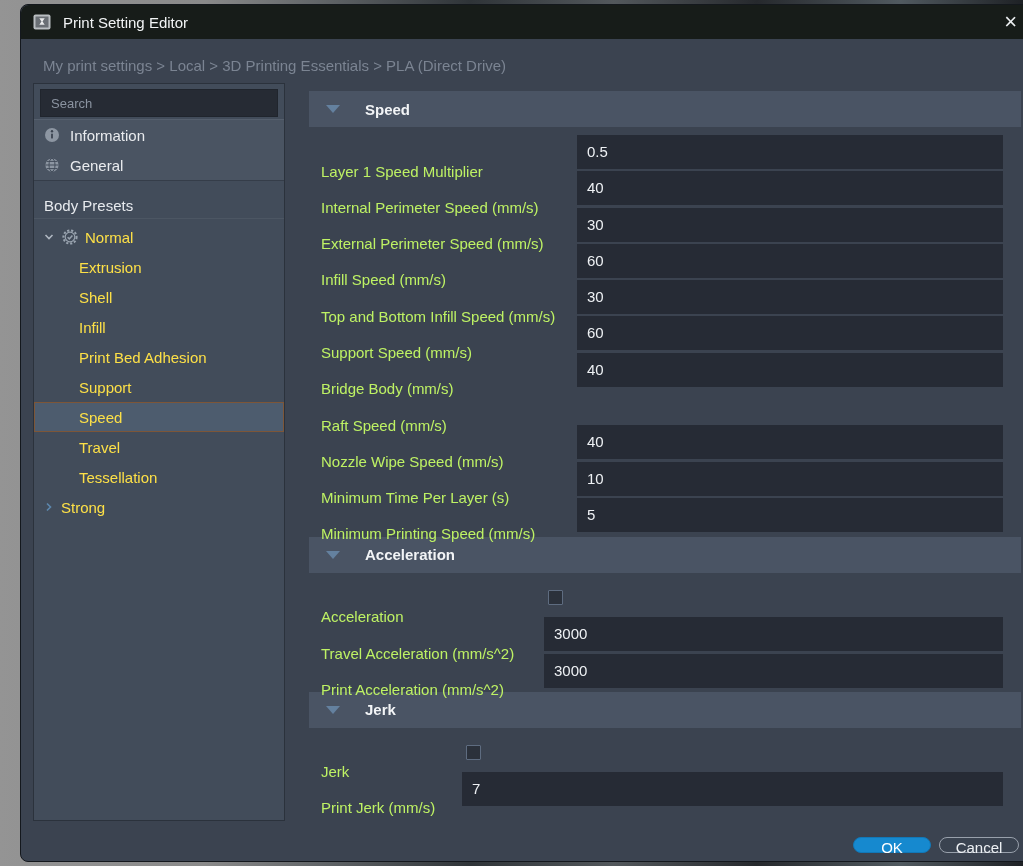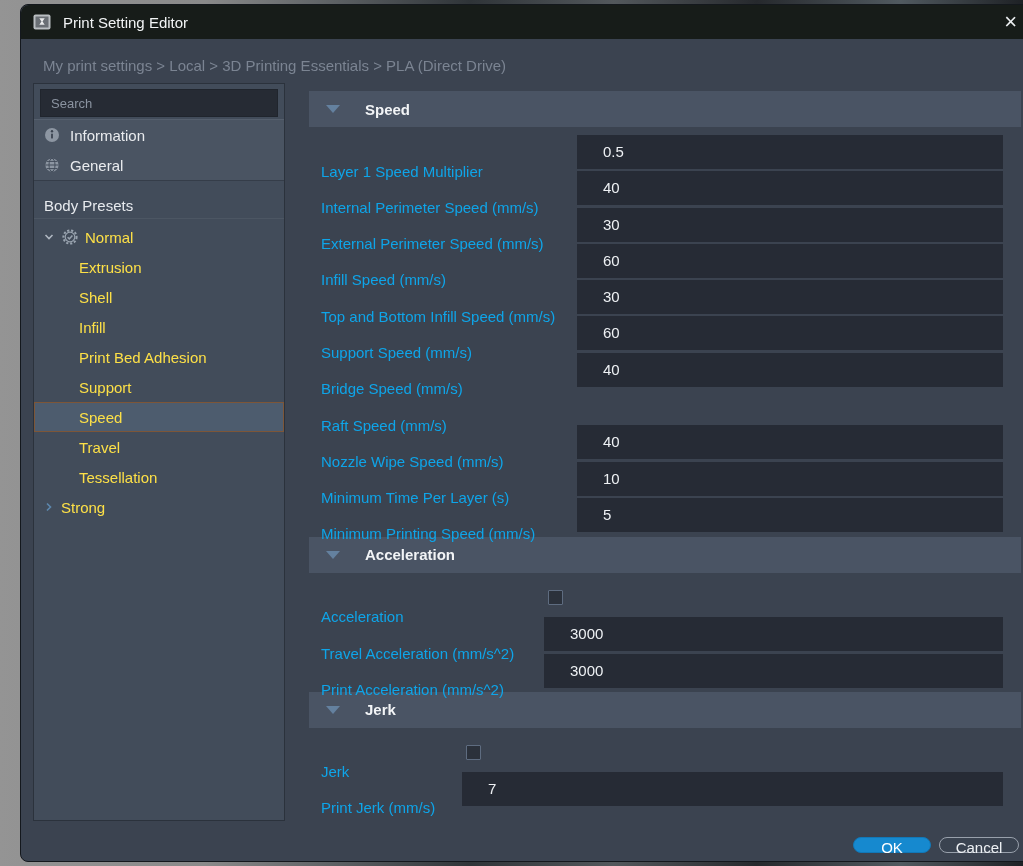--- a/index.html
+++ b/index.html
@@ -44,26 +44,26 @@
 
   
   .main{position:absolute;left:288px;top:86px;width:712px;}
   .sec-head{height:36px;background:#4a5464;display:flex;align-items:center;margin-bottom:8px;cursor:pointer;}
   .sec-head-1{margin-top:5px;}
   .sec-head-2{margin-top:4px;}
   .sec-arrow{width:0;height:0;border-left:7px solid transparent;border-right:7px solid transparent;
     border-top:8px solid #64819f;margin-left:17px;}
   .sec-title{color:#f2f4f6;font-size:15px;font-weight:bold;margin-left:25px;}
   .param-row{display:flex;align-items:center;height:34px;margin-bottom:2.3px;padding-right:18px;}
-  .param-label{color:#0ea5e9;font-size:15px;padding-left:12px;flex:0 0 auto;margin-top:38px;}
+  .param-label{color:#bef264;font-size:15px;padding-left:12px;flex:0 0 auto;margin-top:38px;}
   .cols-0 .param-label{width:268px;}
   .cols-1 .param-label{width:235px;}
   .cols-2 .param-label{width:153px;}
   .param-input{flex:1;height:34px;background:#262b35;color:#eef1f4;font-size:15px;
-    line-height:34px;padding-left:26px;cursor:text;}
+    line-height:34px;padding-left:10px;cursor:text;}
   .checkbox{width:15px;height:15px;border:1px solid #5e6c80;background:#2b313b;
     margin-left:4px;border-radius:1px;cursor:pointer;}
 
   
   .footer{position:absolute;right:14px;bottom:8px;display:flex;gap:8px;}
   .btn{height:16px;font-size:15px;font-family:"Liberation Sans",sans-serif;border-radius:12px;cursor:pointer;}
   .btn-ok{width:78px;background:#1689cf;border:1px solid #1178b8;color:#ffffff;}
   .btn-cancel{width:80px;background:#3a4350;border:1px solid #98a0ab;color:#eef1f4;}
 </style>
 </head>
@@ -188,21 +188,21 @@
       </div>
       <div class="param-row cols-0">
         <div class="param-label">Top and Bottom Infill Speed (mm/s)</div>
         <div class="param-input">30</div>
       </div>
       <div class="param-row cols-0">
         <div class="param-label">Support Speed (mm/s)</div>
         <div class="param-input">60</div>
       </div>
       <div class="param-row cols-0">
-        <div class="param-label">Bridge Speed (mm/s)</div>
+        <div class="param-label">Bridge Body (mm/s)</div>
         <div class="param-input">40</div>
       </div>
       <div class="param-row cols-0">
         <div class="param-label">Raft Speed (mm/s)</div>
       </div>
       <div class="param-row cols-0">
         <div class="param-label">Nozzle Wipe Speed (mm/s)</div>
         <div class="param-input">40</div>
       </div>
       <div class="param-row cols-0">

